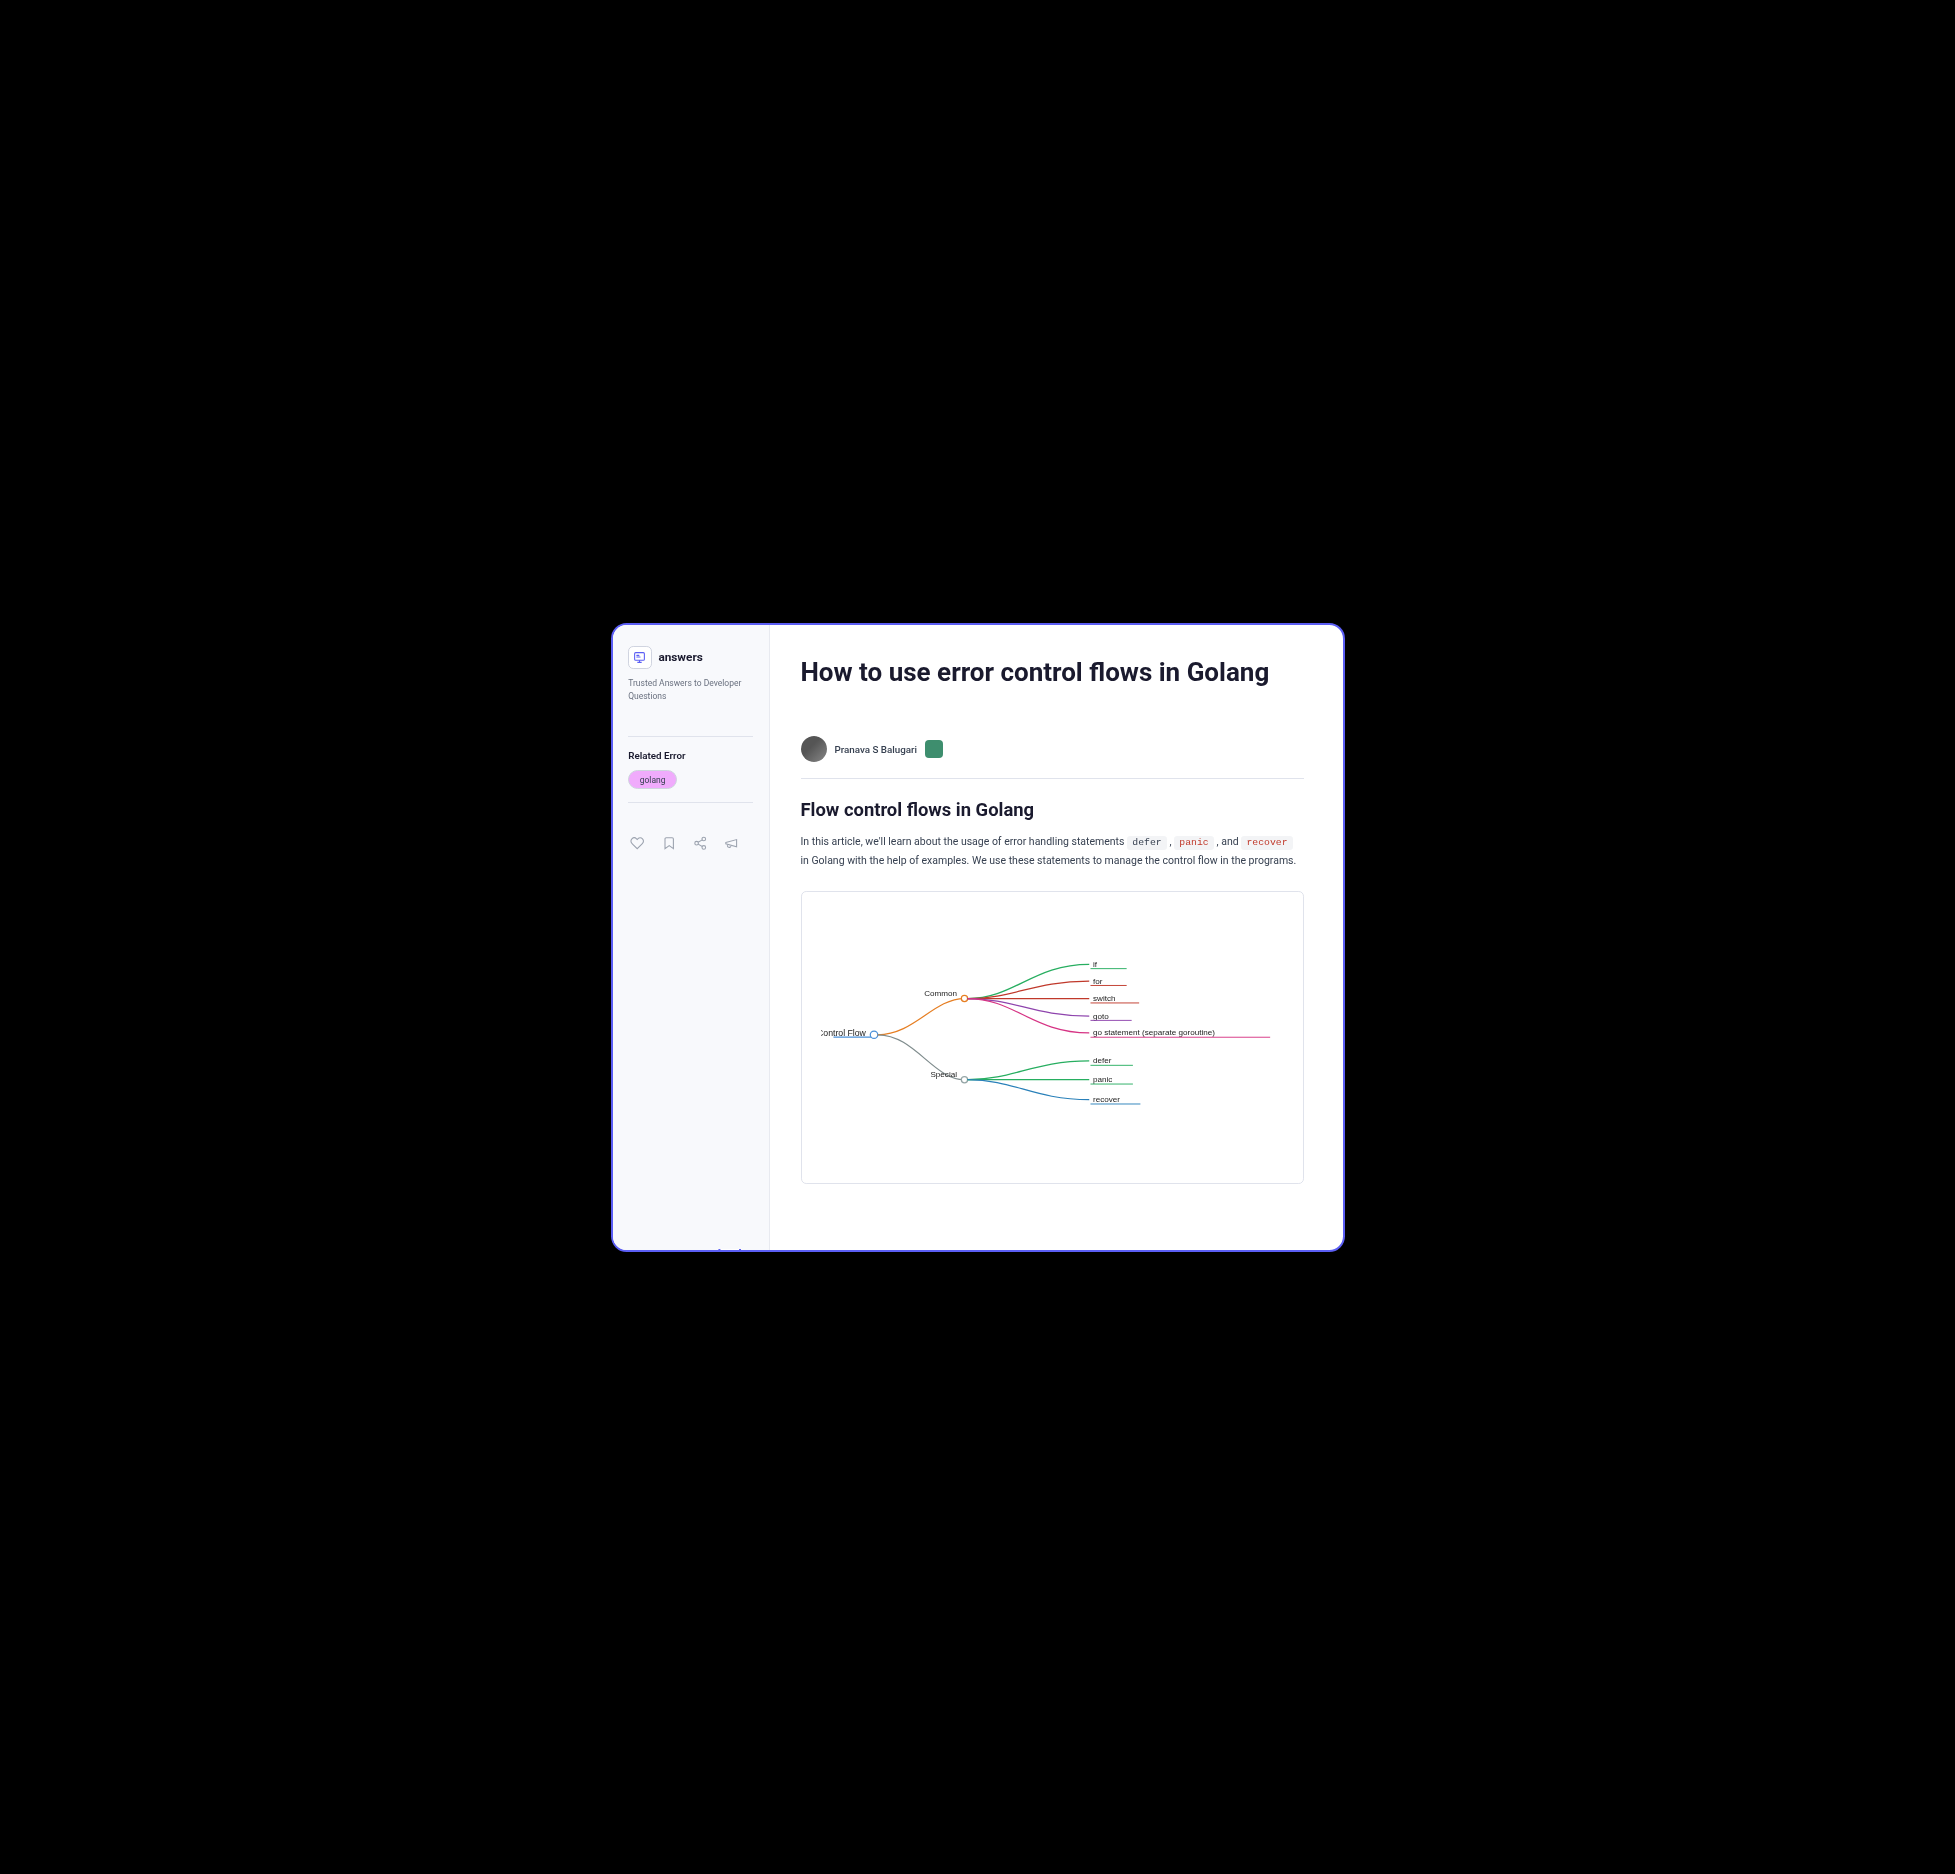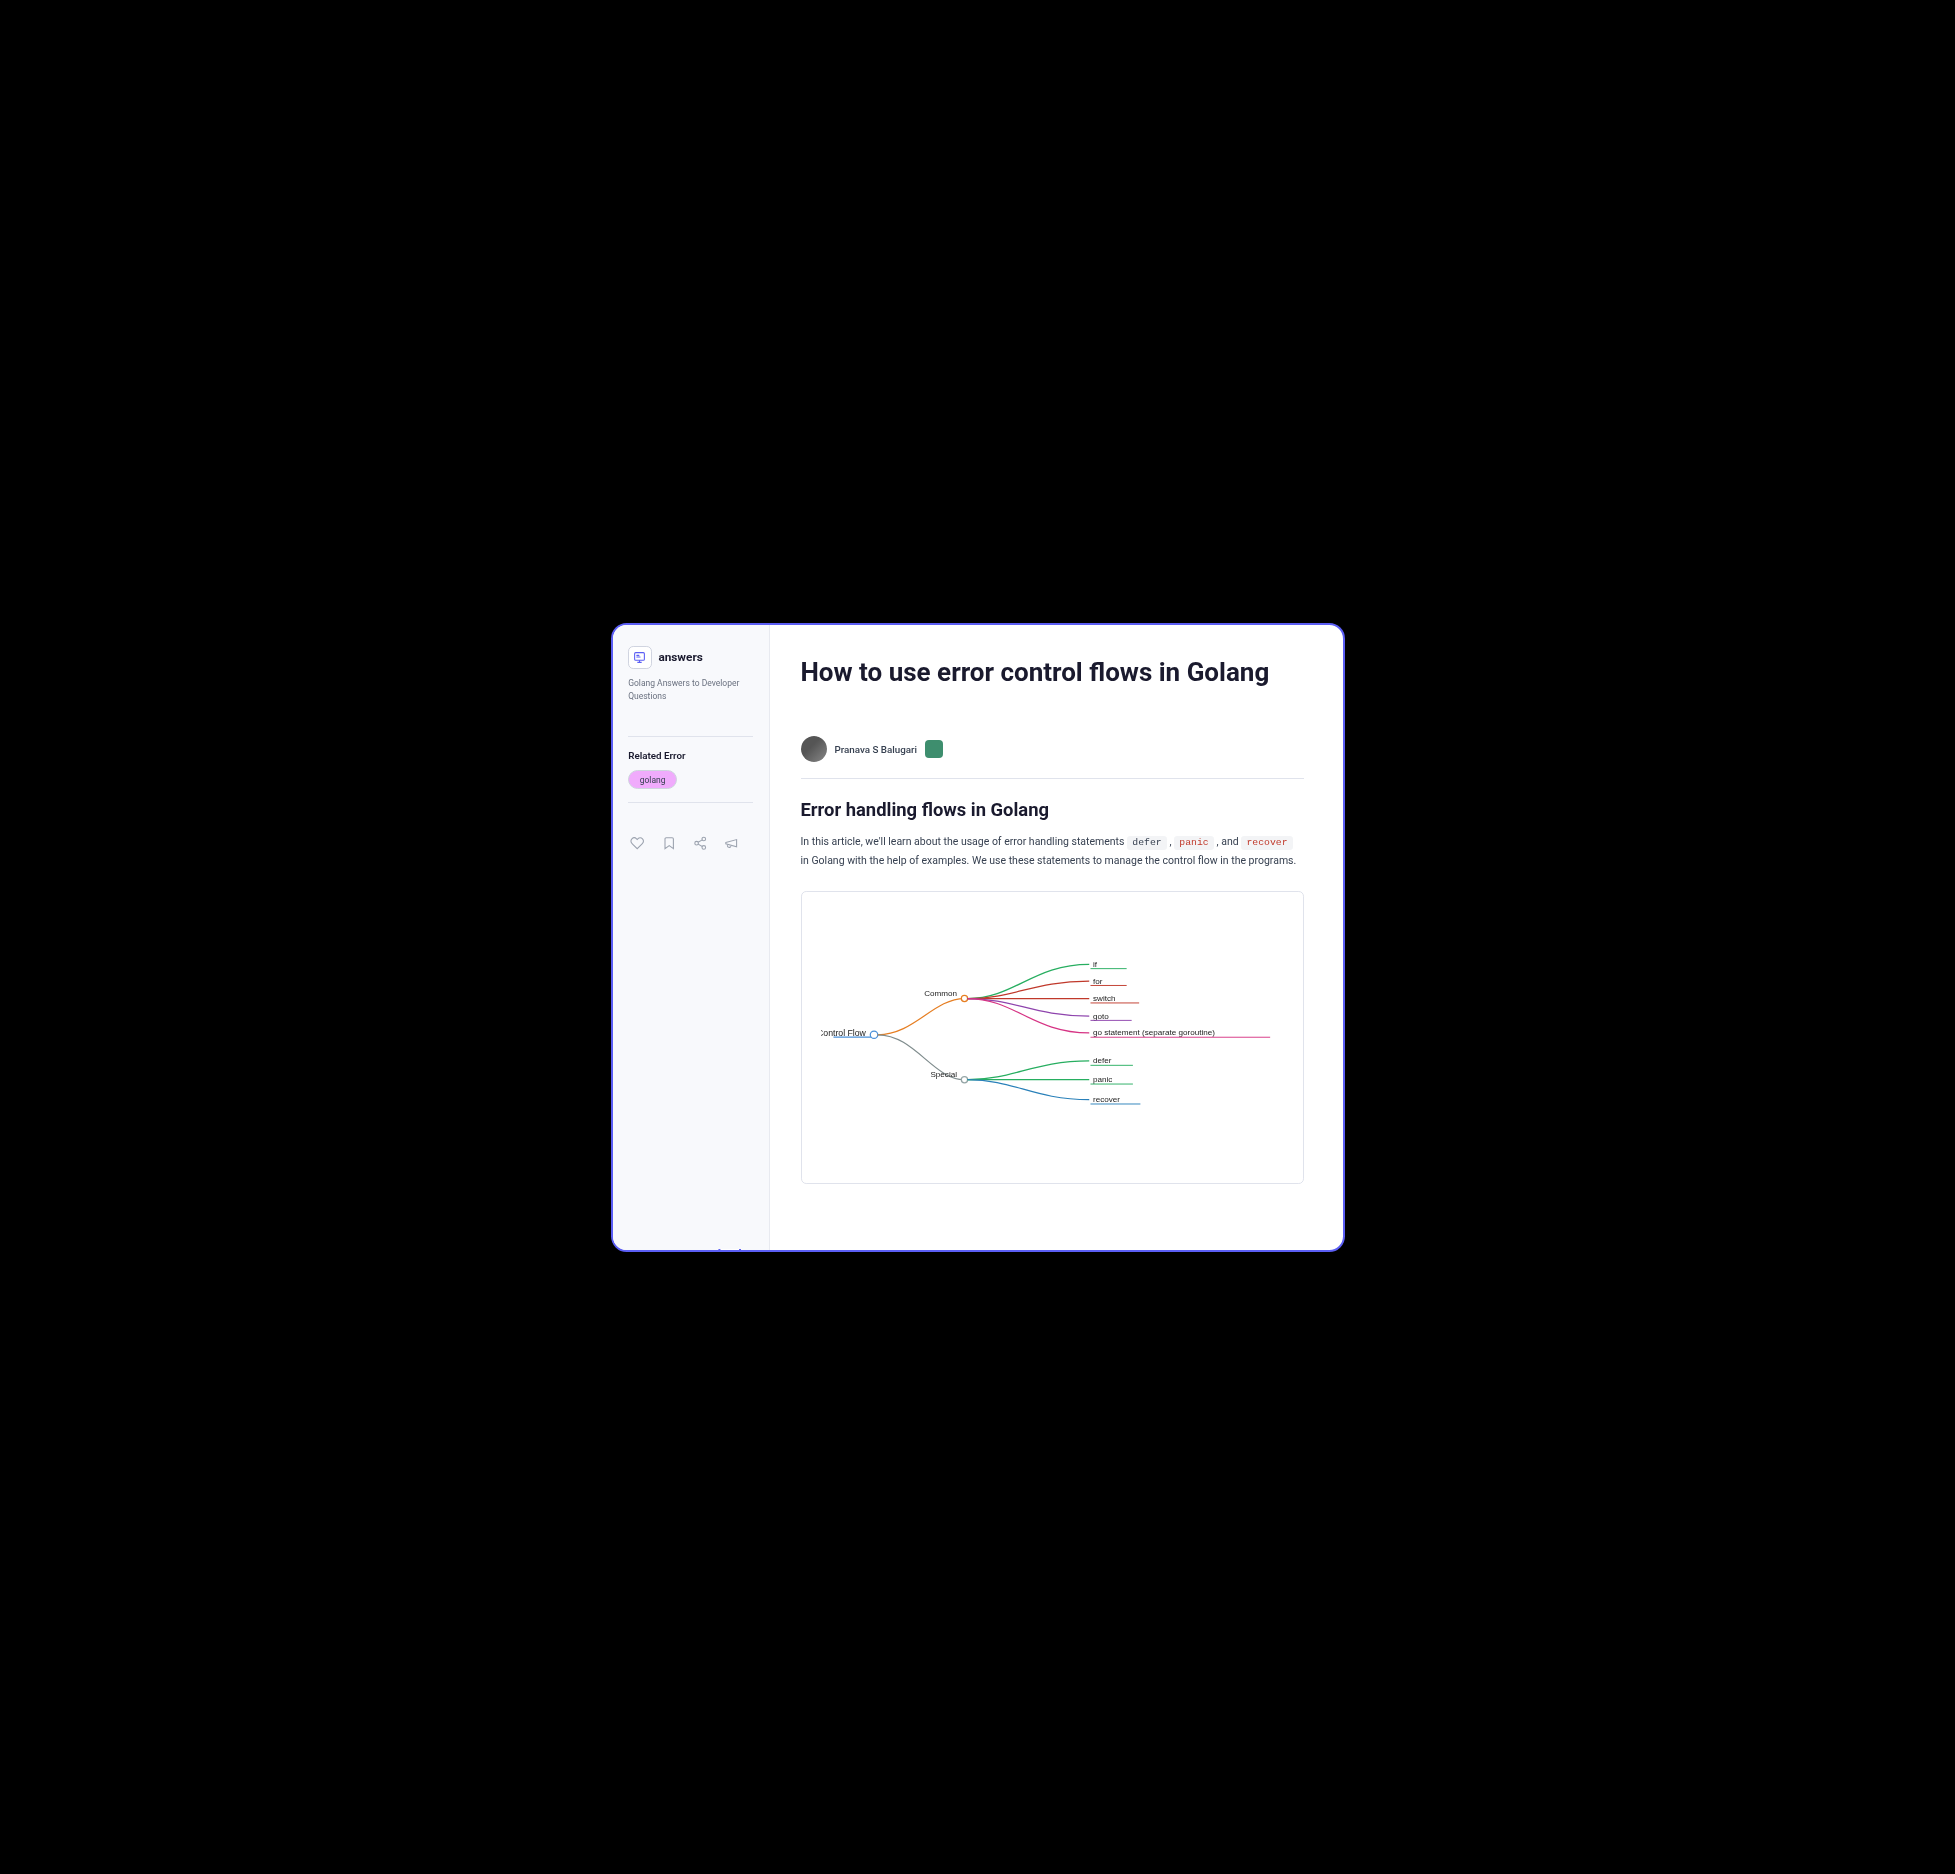--- a/index.html
+++ b/index.html
@@ -228,21 +228,21 @@
     <div class="sidebar-brand">
       <div class="brand-icon">
         <svg viewBox="0 0 24 24" fill="none" stroke="#5b5ef4" stroke-width="2">
           <rect x="3" y="3" width="18" height="14" rx="2"></rect>
           <path d="M8 21h8M12 17v4"></path>
           <path d="M7 8h4M7 11h6" stroke="#5b5ef4" stroke-linecap="round"></path>
         </svg>
       </div>
       <span class="brand-name">answers</span>
     </div>
-    <div class="brand-tagline">Golang Answers to Developer Questions</div>
+    <div class="brand-tagline">Trusted Answers to Developer Questions</div>
 
     <div class="sidebar-divider"></div>
 
     <div class="related-tags-label">Related Error</div>
     <div>
       <span class="tag-pill">golang</span>
     </div>
 
     <div class="sidebar-divider"></div>
 
@@ -281,21 +281,21 @@
     <div class="author-row">
       <div class="author-avatar">
         <div class="author-avatar-img"></div>
       </div>
       <span class="author-name">Pranava S Balugari</span>
       <span class="author-badge"></span>
     </div>
 
     <div class="divider-line"></div>
 
-    <h2 class="section-title">Error handling flows in Golang</h2>
+    <h2 class="section-title">Flow control flows in Golang</h2>
 
     <p class="article-body">
       <span>In this article, we'll learn about the usage of error handling statements </span><code class="code-inline defer">defer</code><span> ,</span>
       <code class="code-inline panic">panic</code><span> , and </span><code class="code-inline recover">recover</code><span> in Golang with the help of examples. We use these statements to manage the control flow in the programs.</span>
     </p>
 
     <div class="diagram-container">
       <svg class="diagram-svg" viewBox="0 0 740 340">
 
         <text x="72" y="170" font-size="14" fill="#222" font-family="sans-serif" text-anchor="end">Control Flow</text>

